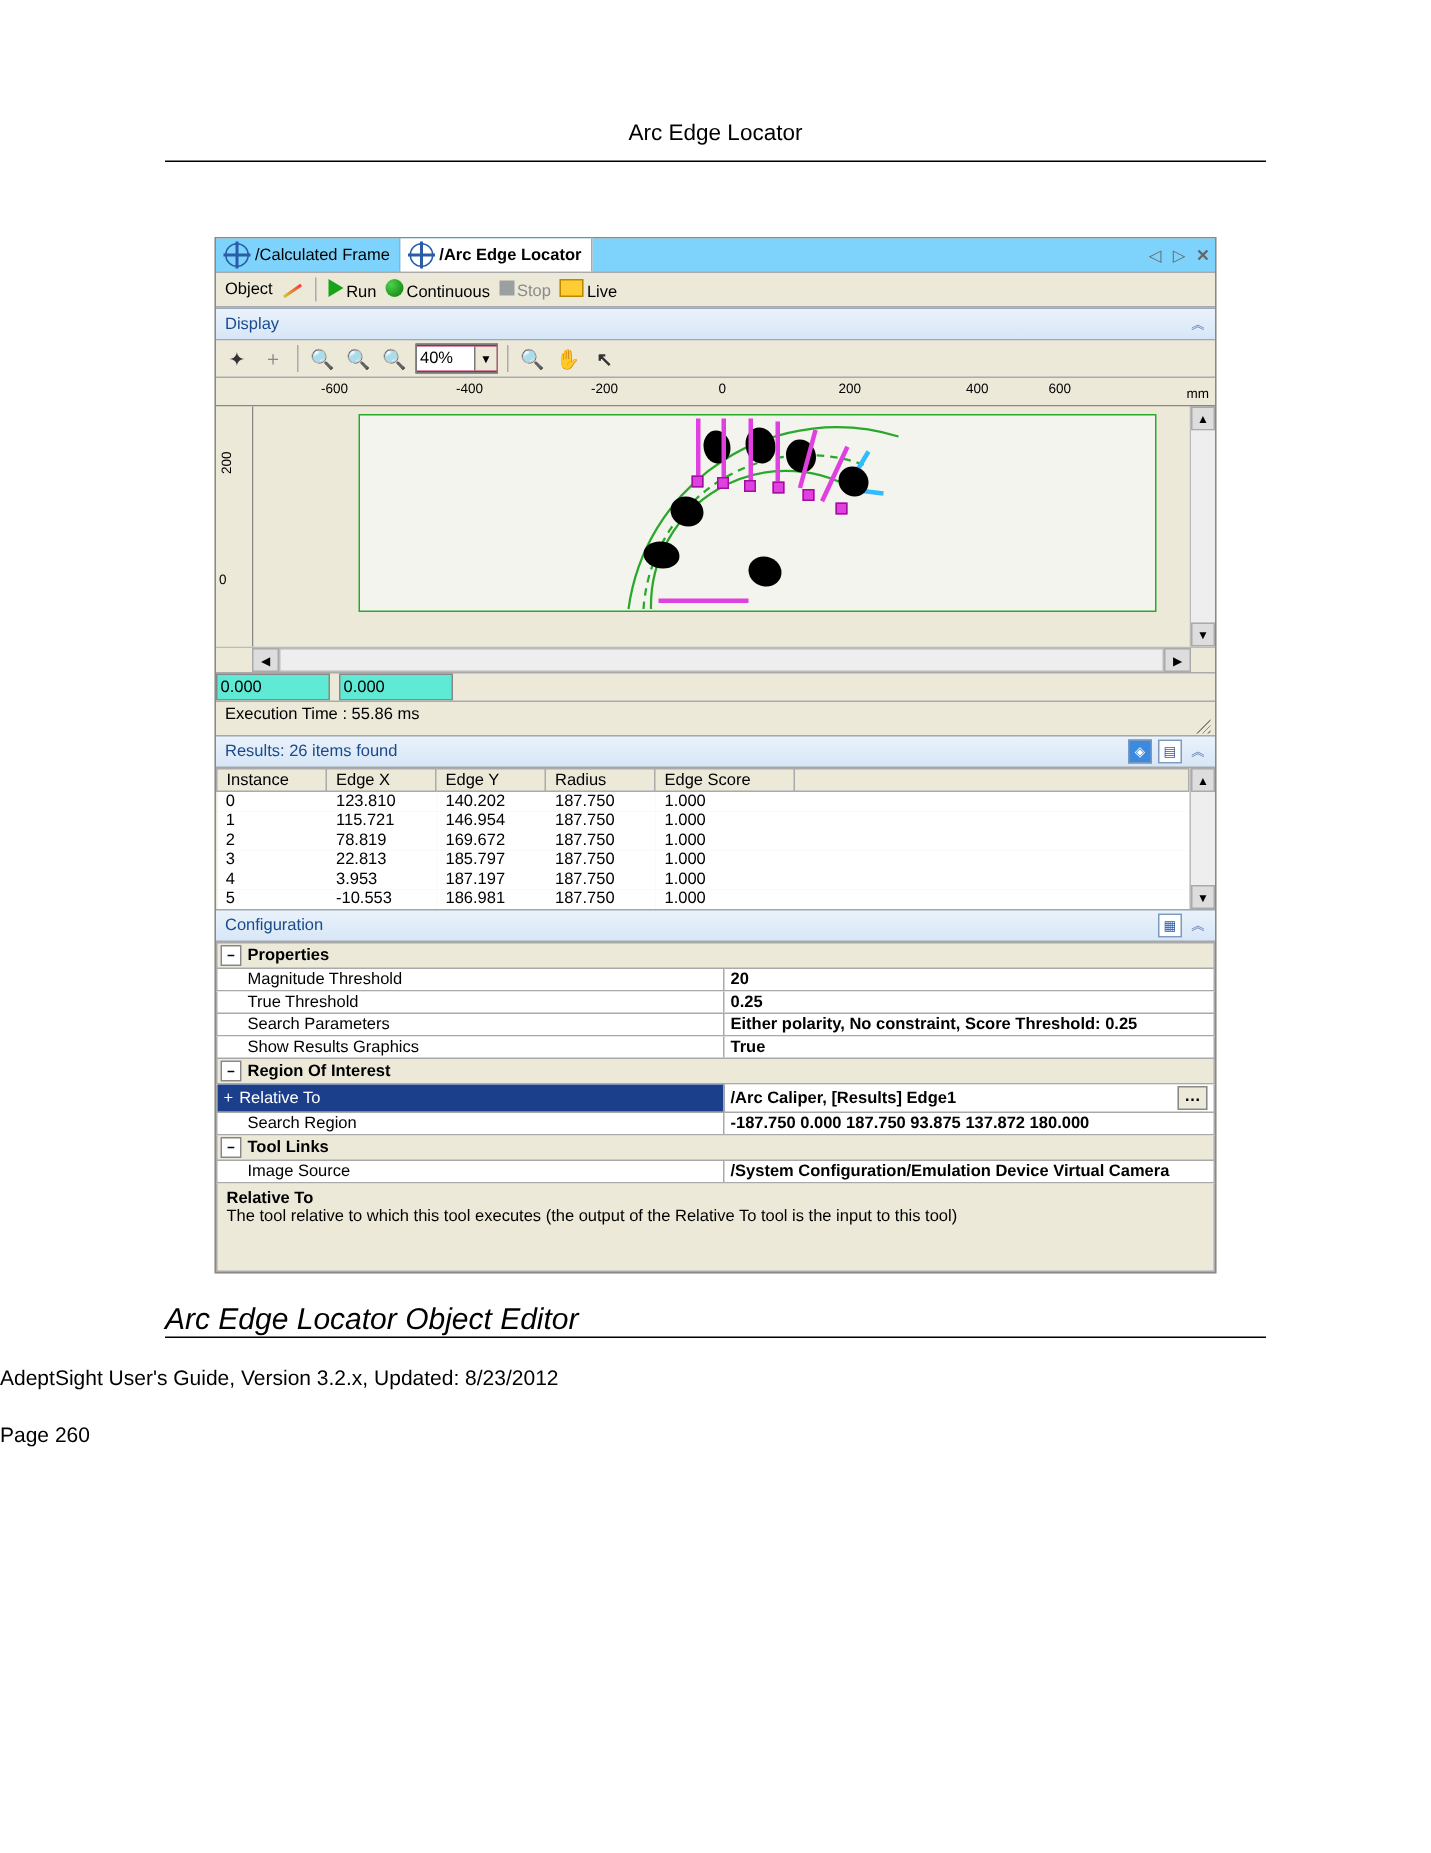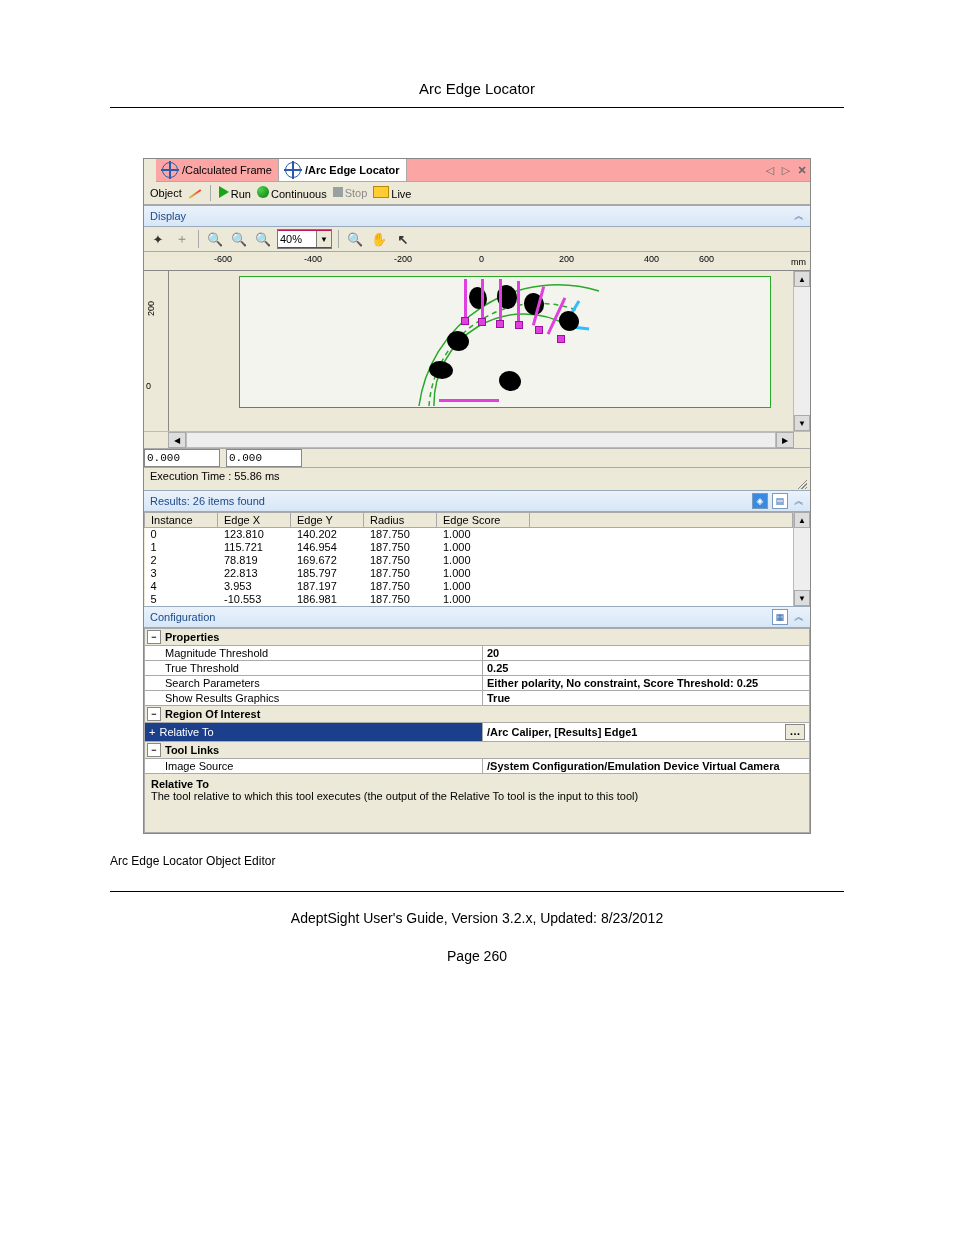--- a/index.html
+++ b/index.html
@@ -31,24 +31,23 @@
     margin: 0 auto;
     border: 1px solid #888;
     background: #ece9d8;
     font-size: 11px;
     color: #000;
   }
   
   .crumb {
     display: flex;
     align-items: center;
-    background: #fca5a5;
+    background: #7dd3fc;
     border-bottom: 1px solid #aaa;
     height: 22px;
-    margin-left: 12px;
   }
   .crumb .cell {
     display: flex;
     align-items: center;
     padding: 0 6px;
     height: 100%;
     border-right: 1px solid #aaa;
   }
   .crumb .cell.active {
     background: #fff;
@@ -233,21 +232,21 @@
   .mline {
     position:absolute;
     background:#e040e0;
   }
   
   .coord-row {
     display:flex; height:18px; background:#ece9d8; border-top:1px solid #aaa;
   }
   .coord-row input {
     width:70px; height:16px; border:1px solid #888; font-size:11px; padding:0 2px;
-    background:#ffffff; font-family:Liberation Mono, monospace;
+    background:#5eead4; font-family:Liberation Sans, sans-serif;
   }
   .exec-row {
     height:18px; background:#ece9d8; border-top:1px solid #aaa; padding:2px 6px;
     position:relative;
   }
   .grip {
     position:absolute; right:3px; bottom:1px;
     width:12px; height:12px;
     background:
       linear-gradient(135deg, transparent 0 60%, #888 60% 65%, transparent 65% 75%, #888 75% 80%, transparent 80% 90%, #888 90% 95%, transparent 95%);
@@ -316,28 +315,28 @@
     text-align:center; line-height:12px; font-weight:bold;
   }
   .desc-box {
     border:1px solid #aaa; border-top:none;
     background:#ece9d8;
     padding:4px 6px 30px 6px;
   }
   .desc-box .t { font-weight:bold; }
   
   .caption {
-    font-size:12px;
+    font-style:italic;
+    font-size:20px;
     margin: 20px 0 0 0;
   }
   .footer {
     position:absolute;
     bottom:40px;
     left:0; right:0;
-    text-align:center;
     font-size:14px;
   }
   .footer hr {
     border:none; border-top:1px solid #000;
     margin: 0 110px 18px 110px;
   }
 </style>
 </head>
 <body>
 
@@ -582,20 +581,24 @@
       <div class="row sel">
         <div class="k" style="display:flex;align-items:center;gap:4px;">
           <span class="exp" style="margin-left:-16px;">+</span>
           <span>Relative To</span>
         </div>
         <div class="v">
           <span>/Arc Caliper, [Results] Edge1</span>
           <span class="dots">…</span>
         </div>
       </div>
+      <div class="row">
+        <div class="k">Search Region</div>
+        <div class="v">-187.750 0.000 187.750 93.875 137.872 180.000</div>
+      </div>
 
       <div class="grp">
         <span class="exp">−</span>
         <span>Tool Links</span>
       </div>
       <div class="row">
         <div class="k">Image Source</div>
         <div class="v">/System Configuration/Emulation Device Virtual Camera</div>
       </div>
 

